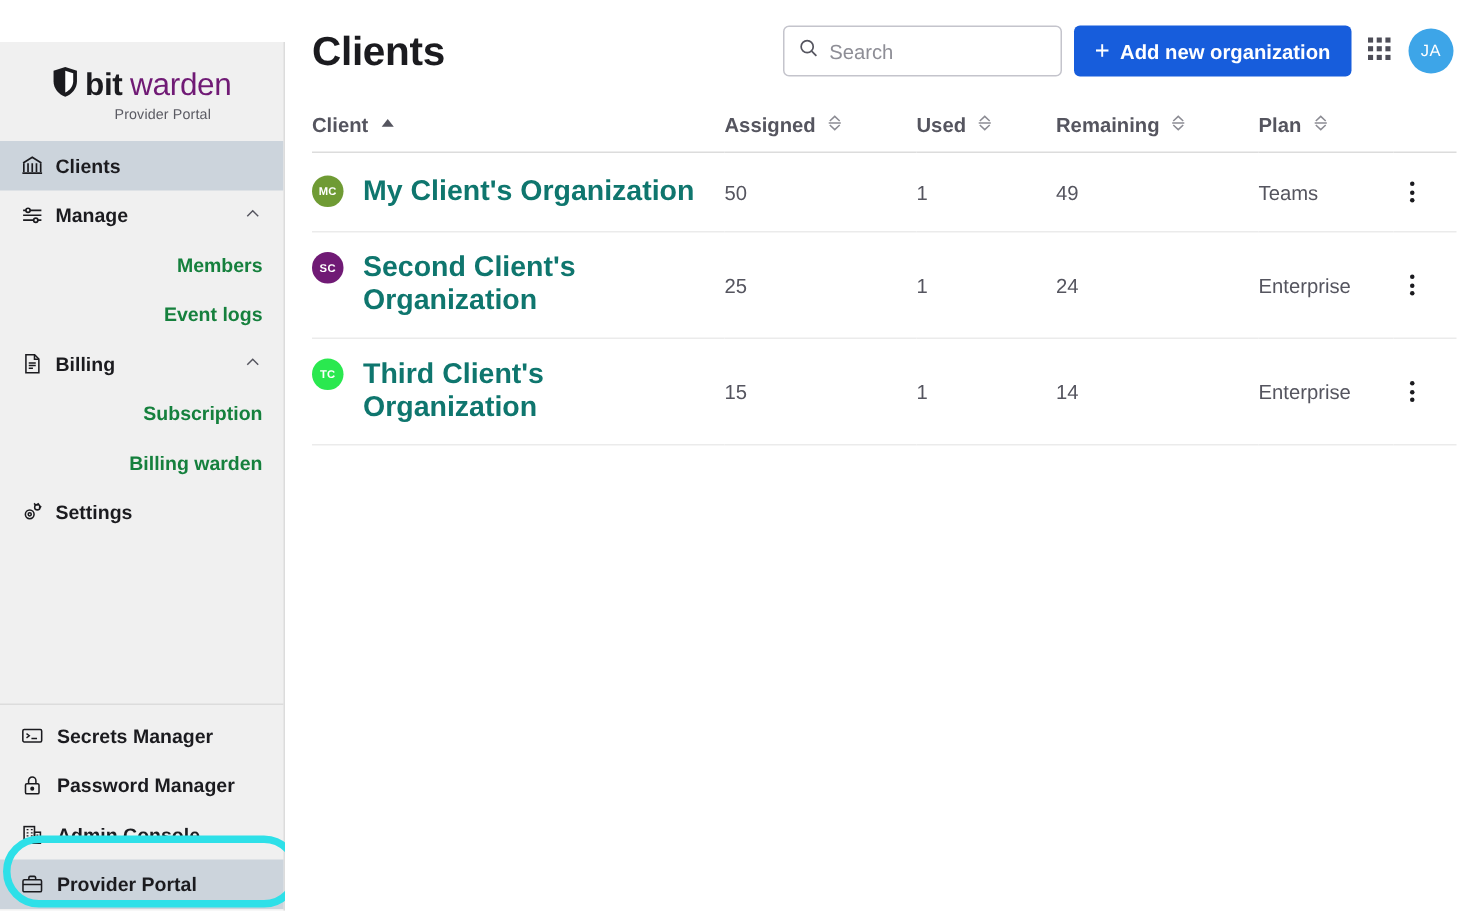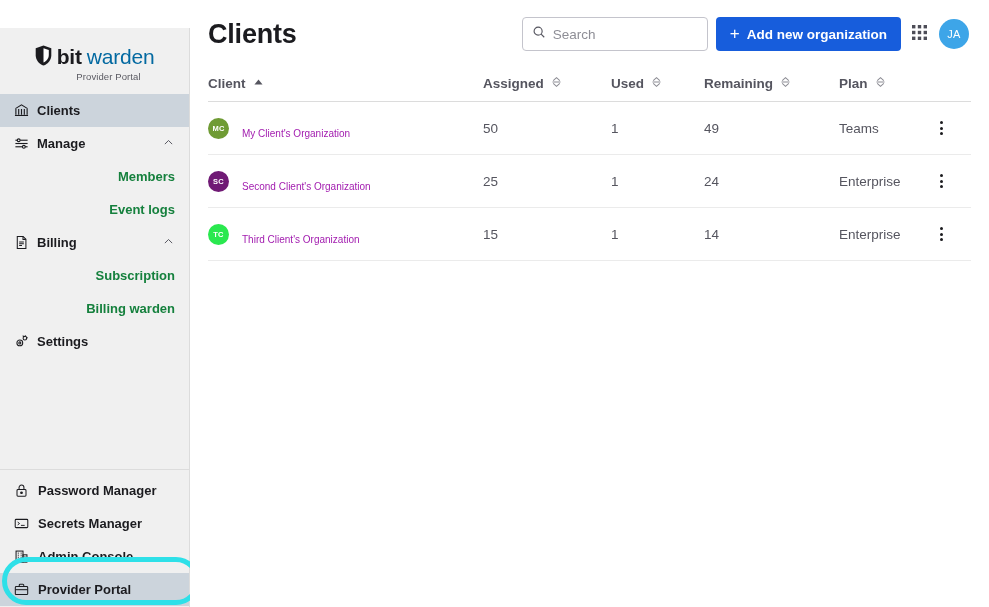--- a/index.html
+++ b/index.html
@@ -20,21 +20,21 @@
     position: relative; flex: 0 0 190px; margin-top: 28px;
   }
   .logo-wrap {
     height: 66px; display: flex; align-items: center;
     justify-content: center; flex-direction: column;
     padding-top: 4px;
   }
   .logo-line { display: flex; align-items: center; gap: 5px; }
   .shield { display: block; }
   .logo-bit { font-size: 21px; font-weight: bold; color: #1b1b1f; letter-spacing: -0.2px; }
-  .logo-warden { font-size: 21px; font-weight: normal; color: #0369a1; letter-spacing: -0.2px; }
+  .logo-warden { font-size: 21px; font-weight: normal; color: #701a75; letter-spacing: -0.2px; }
   .logo-sub {
     font-size: 9.5px; color: #5a5a62; letter-spacing: 0.1px;
     margin-top: 1px; margin-left: 28px; align-self: center;
   }
 
   .nav { flex: 1 1 auto; overflow: hidden; padding-top: 0; }
   .nav-item {
     display: flex; align-items: center; gap: 8px;
     height: 33px; padding: 0 14px;
     font-size: 13px; color: #1b1b1f; font-weight: bold;
@@ -116,29 +116,29 @@
   tbody td {
     font-size: 13.5px; color: #55555f; padding: 13px 0;
     border-bottom: 1px solid #ebebeb; vertical-align: middle;
   }
   .col-client { width: 275px; }
   .col-assigned { width: 128px; }
   .col-used { width: 93px; }
   .col-remaining { width: 135px; }
   .col-plan { width: auto; }
   .col-actions { width: 42px; }
-  .client-cell { display: flex; align-items: flex-end; gap: 13px; }
+  .client-cell { display: flex; align-items: flex-start; gap: 13px; }
   .org-avatar {
     width: 21px; height: 21px; border-radius: 50%;
     color: #fff; font-size: 7.5px; font-weight: bold;
     display: flex; align-items: center; justify-content: center; flex: 0 0 21px;
     letter-spacing: 0.2px;
   }
   .org-link {
-    color: #a21caf; font-weight: normal; font-size: 10px;
+    color: #0f766e; font-weight: bold; font-size: 19px;
     text-decoration: none; cursor: pointer;
   }
   .kebab {
     background: none; border: none; cursor: pointer; padding: 0;
     width: 26px; height: 26px; display: flex; align-items: center; justify-content: center;
   }
   .kebab-dots { display: flex; flex-direction: column; gap: 2.5px; align-items: center; }
   .kebab-dots i { width: 3px; height: 3px; border-radius: 50%; background: #1b1b1f; display: block; }
 </style>
 </head>
@@ -235,37 +235,37 @@
           </svg>
         </span>
         <span>Settings</span>
       </div>
     </nav>
 
     <div class="bottom-nav">
       <div class="bottom-item">
         <span class="ico">
           <svg width="15" height="15" viewBox="0 0 16 16" fill="none" stroke="#1b1b1f" stroke-width="1.1">
+            <rect x="1.3" y="3.6" width="13.4" height="8.8" rx="1"></rect>
+            <path d="M3.9 6.5 L5.9 8 L3.9 9.5" stroke-width="1"></path>
+            <path d="M7.4 10 h4" stroke-width="1"></path>
+          </svg>
+        </span>
+        <span>Secrets Manager</span>
+      </div>
+
+      <div class="bottom-item">
+        <span class="ico">
+          <svg width="15" height="15" viewBox="0 0 16 16" fill="none" stroke="#1b1b1f" stroke-width="1.1">
             <rect x="3.2" y="6.9" width="9.6" height="7.2" rx="1"></rect>
             <path d="M5.4 6.9 V4.8 a2.6 2.6 0 0 1 5.2 0 V6.9"></path>
             <circle cx="8" cy="10.4" r="0.9" fill="#1b1b1f"></circle>
           </svg>
         </span>
         <span>Password Manager</span>
-      </div>
-
-      <div class="bottom-item">
-        <span class="ico">
-          <svg width="15" height="15" viewBox="0 0 16 16" fill="none" stroke="#1b1b1f" stroke-width="1.1">
-            <rect x="1.3" y="3.6" width="13.4" height="8.8" rx="1"></rect>
-            <path d="M3.9 6.5 L5.9 8 L3.9 9.5" stroke-width="1"></path>
-            <path d="M7.4 10 h4" stroke-width="1"></path>
-          </svg>
-        </span>
-        <span>Secrets Manager</span>
       </div>
 
       <div class="bottom-item">
         <span class="ico">
           <svg width="15" height="15" viewBox="0 0 16 16" fill="none" stroke="#1b1b1f" stroke-width="1.1">
             <rect x="2.2" y="2.2" width="7.4" height="11.8"></rect>
             <rect x="9.6" y="6.2" width="4.2" height="7.8"></rect>
             <path d="M4 4.4 h1.3 M7 4.4 h1.3 M4 6.6 h1.3 M7 6.6 h1.3 M4 8.8 h1.3 M7 8.8 h1.3 M4 11 h1.3 M7 11 h1.3" stroke-width="0.9"></path>
             <path d="M11 8.3 h1.3 M11 10.5 h1.3" stroke-width="0.9"></path>
           </svg>

